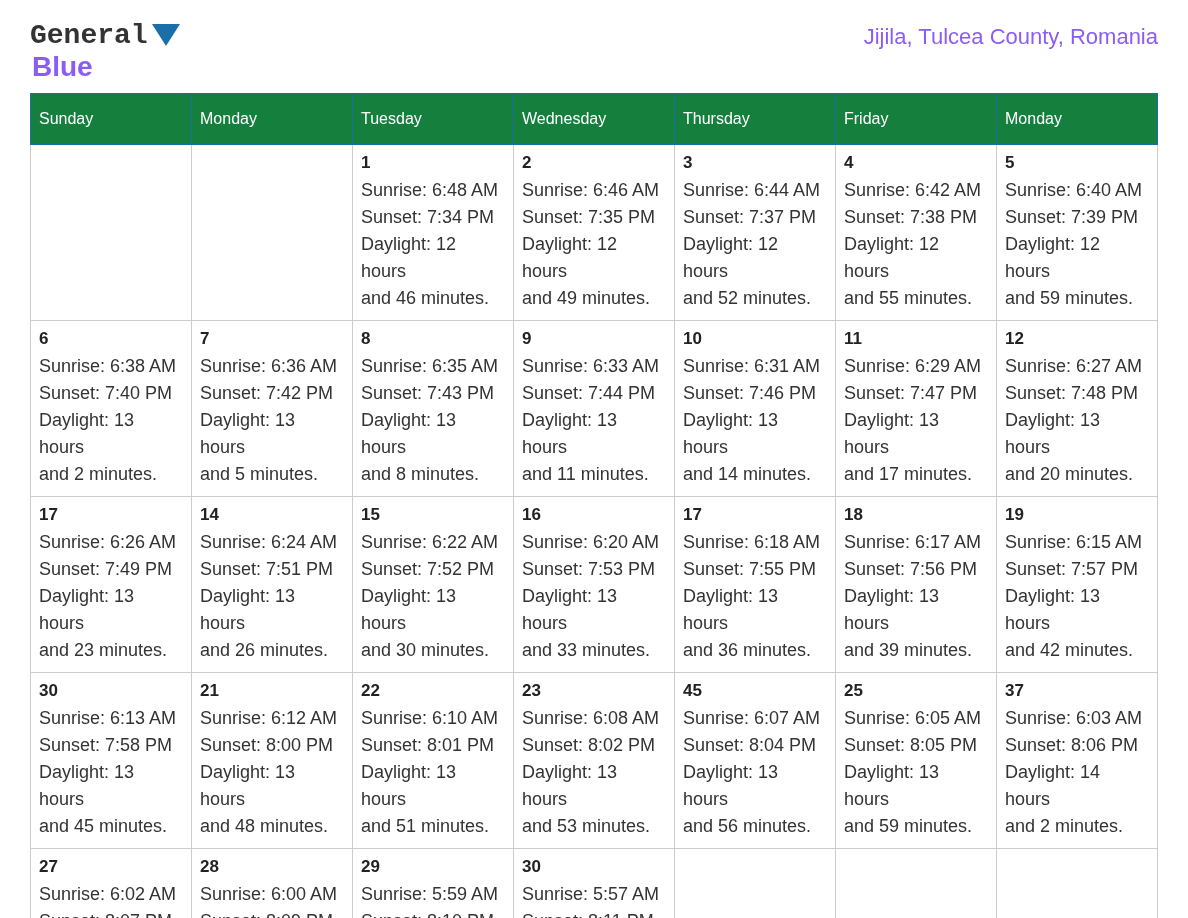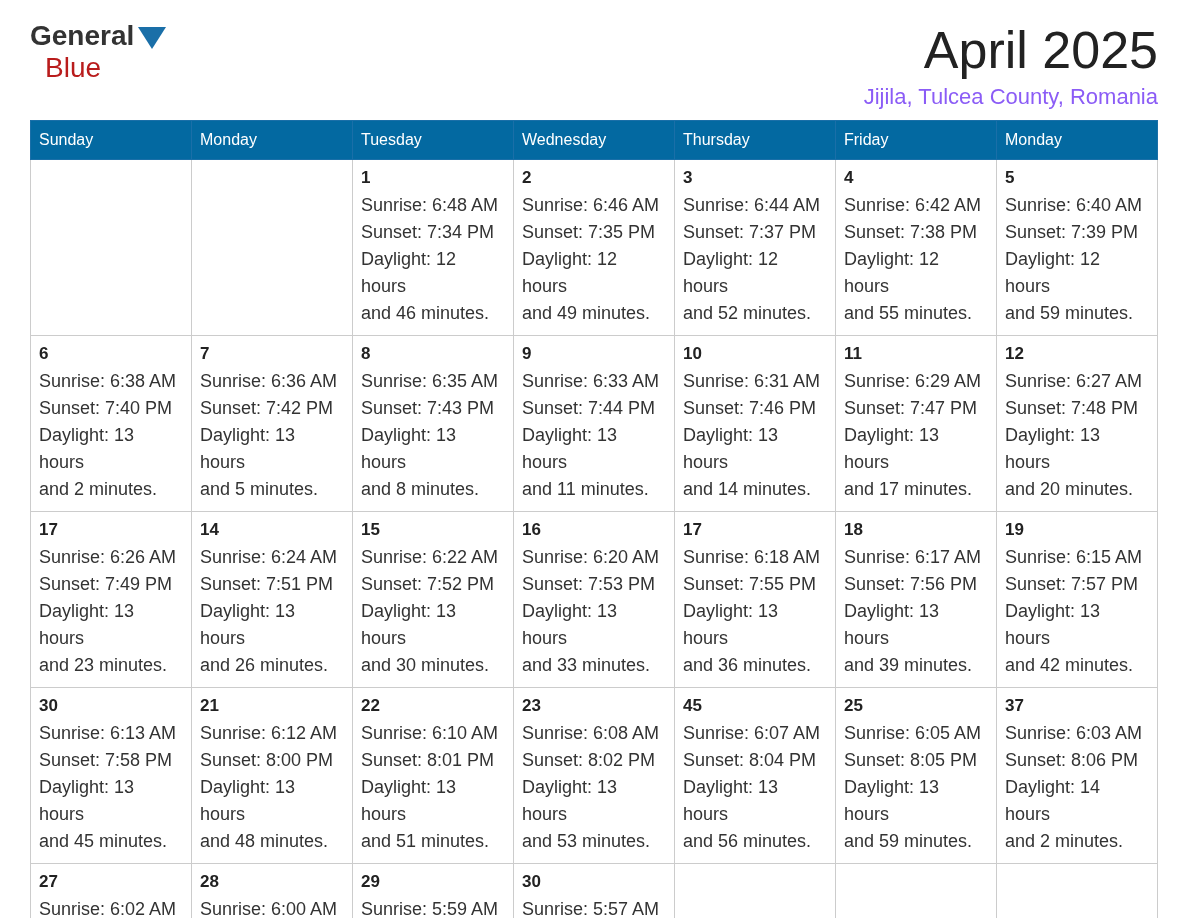--- a/index.html
+++ b/index.html
@@ -16,64 +16,65 @@
       align-items: flex-start;
       margin-bottom: 10px;
     }
     .logo {
       display: flex;
       flex-direction: column;
       align-items: flex-start;
     }
     .logo-top {
       display: flex;
-      align-items: center;
+      align-items: flex-start;
+      font-family: Liberation Mono, monospace;
     }
     .logo-general {
       font-size: 28px;
       font-weight: bold;
       color: #333;
     }
     .logo-arrow {
       width: 0;
       height: 0;
       border-left: 14px solid transparent;
       border-right: 14px solid transparent;
       border-top: 22px solid #1a6fa8;
       margin-left: 4px;
       margin-top: 4px;
     }
     .logo-blue {
       font-size: 28px;
-      font-weight: normal;
-      color: #b91c1c;
-      margin-left: 15px;
+      font-weight: bold;
+      color: #8b5cf6;
+      margin-left: 2px;
     }
     .title-section {
       text-align: right;
     }
     .month-title {
       font-size: 52px;
       font-weight: normal;
       color: #222;
     }
     .location-title {
       font-size: 22px;
       color: #8b5cf6;
       margin-top: 4px;
     }
     .calendar-table {
       width: 100%;
       border-collapse: collapse;
       margin-top: 10px;
     }
     .calendar-table th {
-      background-color: #0369a1;
+      background-color: #15803d;
       color: white;
-      padding: 10px 8px;
+      padding: 16px 8px;
       text-align: left;
       font-size: 16px;
       font-weight: normal;
       border: 1px solid #1a6fa8;
     }
     .calendar-table td {
       border: 1px solid #ccc;
       vertical-align: top;
       padding: 8px;
       width: 14.28%;
@@ -107,21 +108,20 @@
 
 <div class="header">
   <div class="logo">
     <div class="logo-top">
       <span class="logo-general">General</span>
       <div class="logo-arrow"></div>
     </div>
     <span class="logo-blue">Blue</span>
   </div>
   <div class="title-section">
-    <div class="month-title">April 2025</div>
     <div class="location-title">Jijila, Tulcea County, Romania</div>
   </div>
 </div>
 
 <table class="calendar-table">
   <thead>
     <tr>
     <th>Sunday</th>
         <th>Monday</th>
         <th>Tuesday</th>

